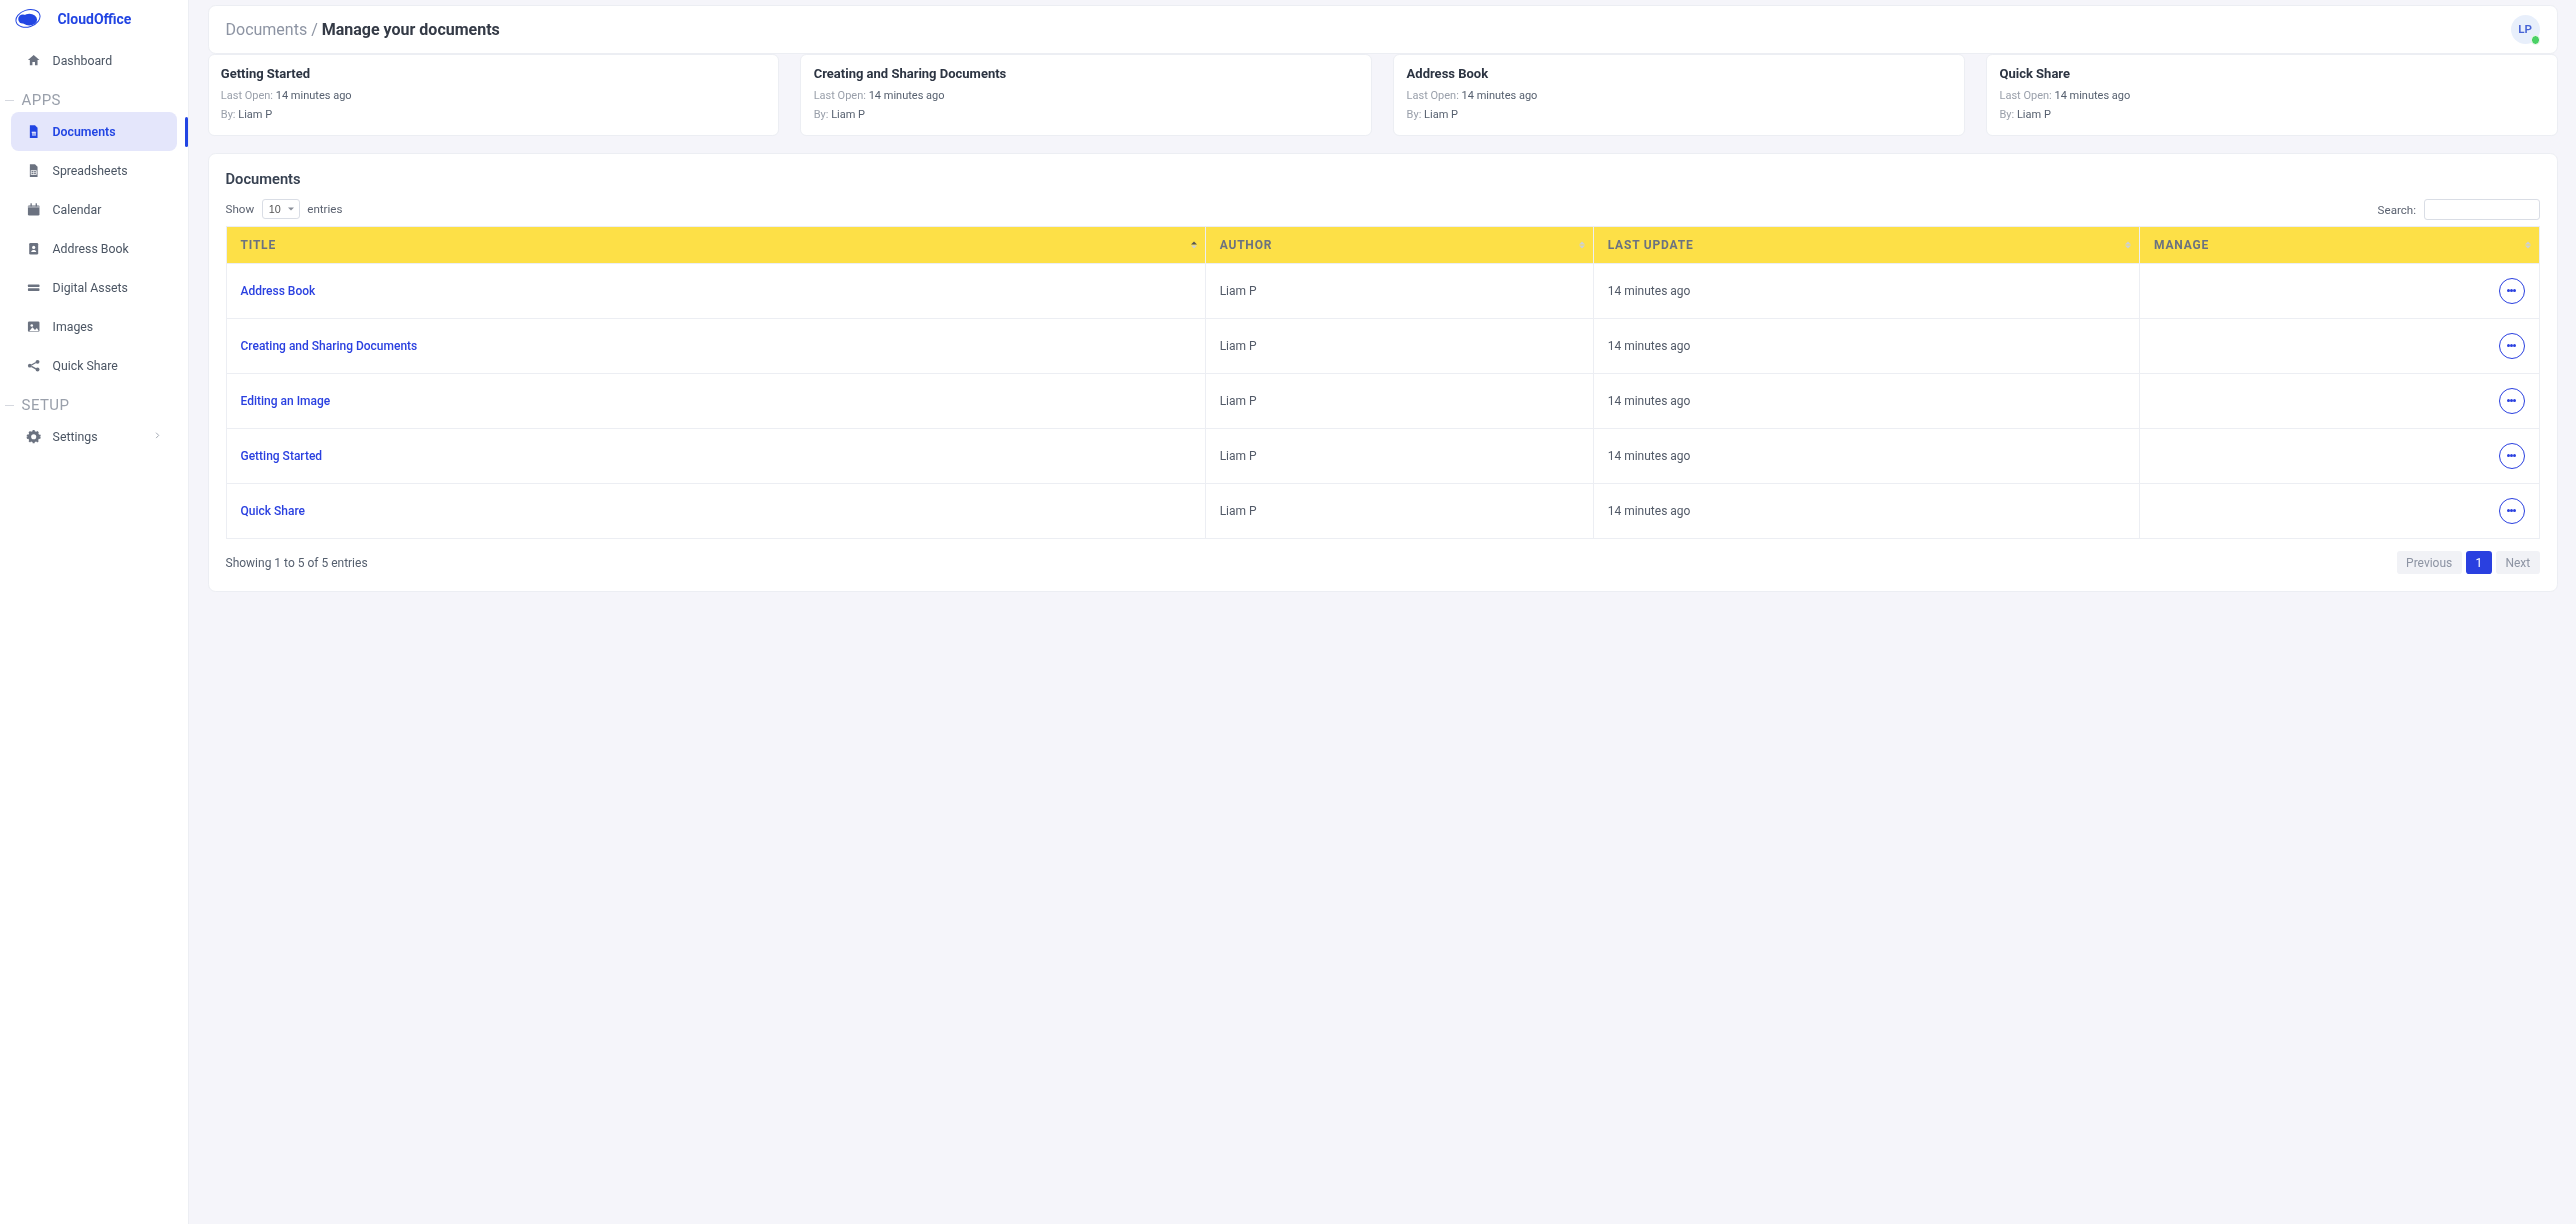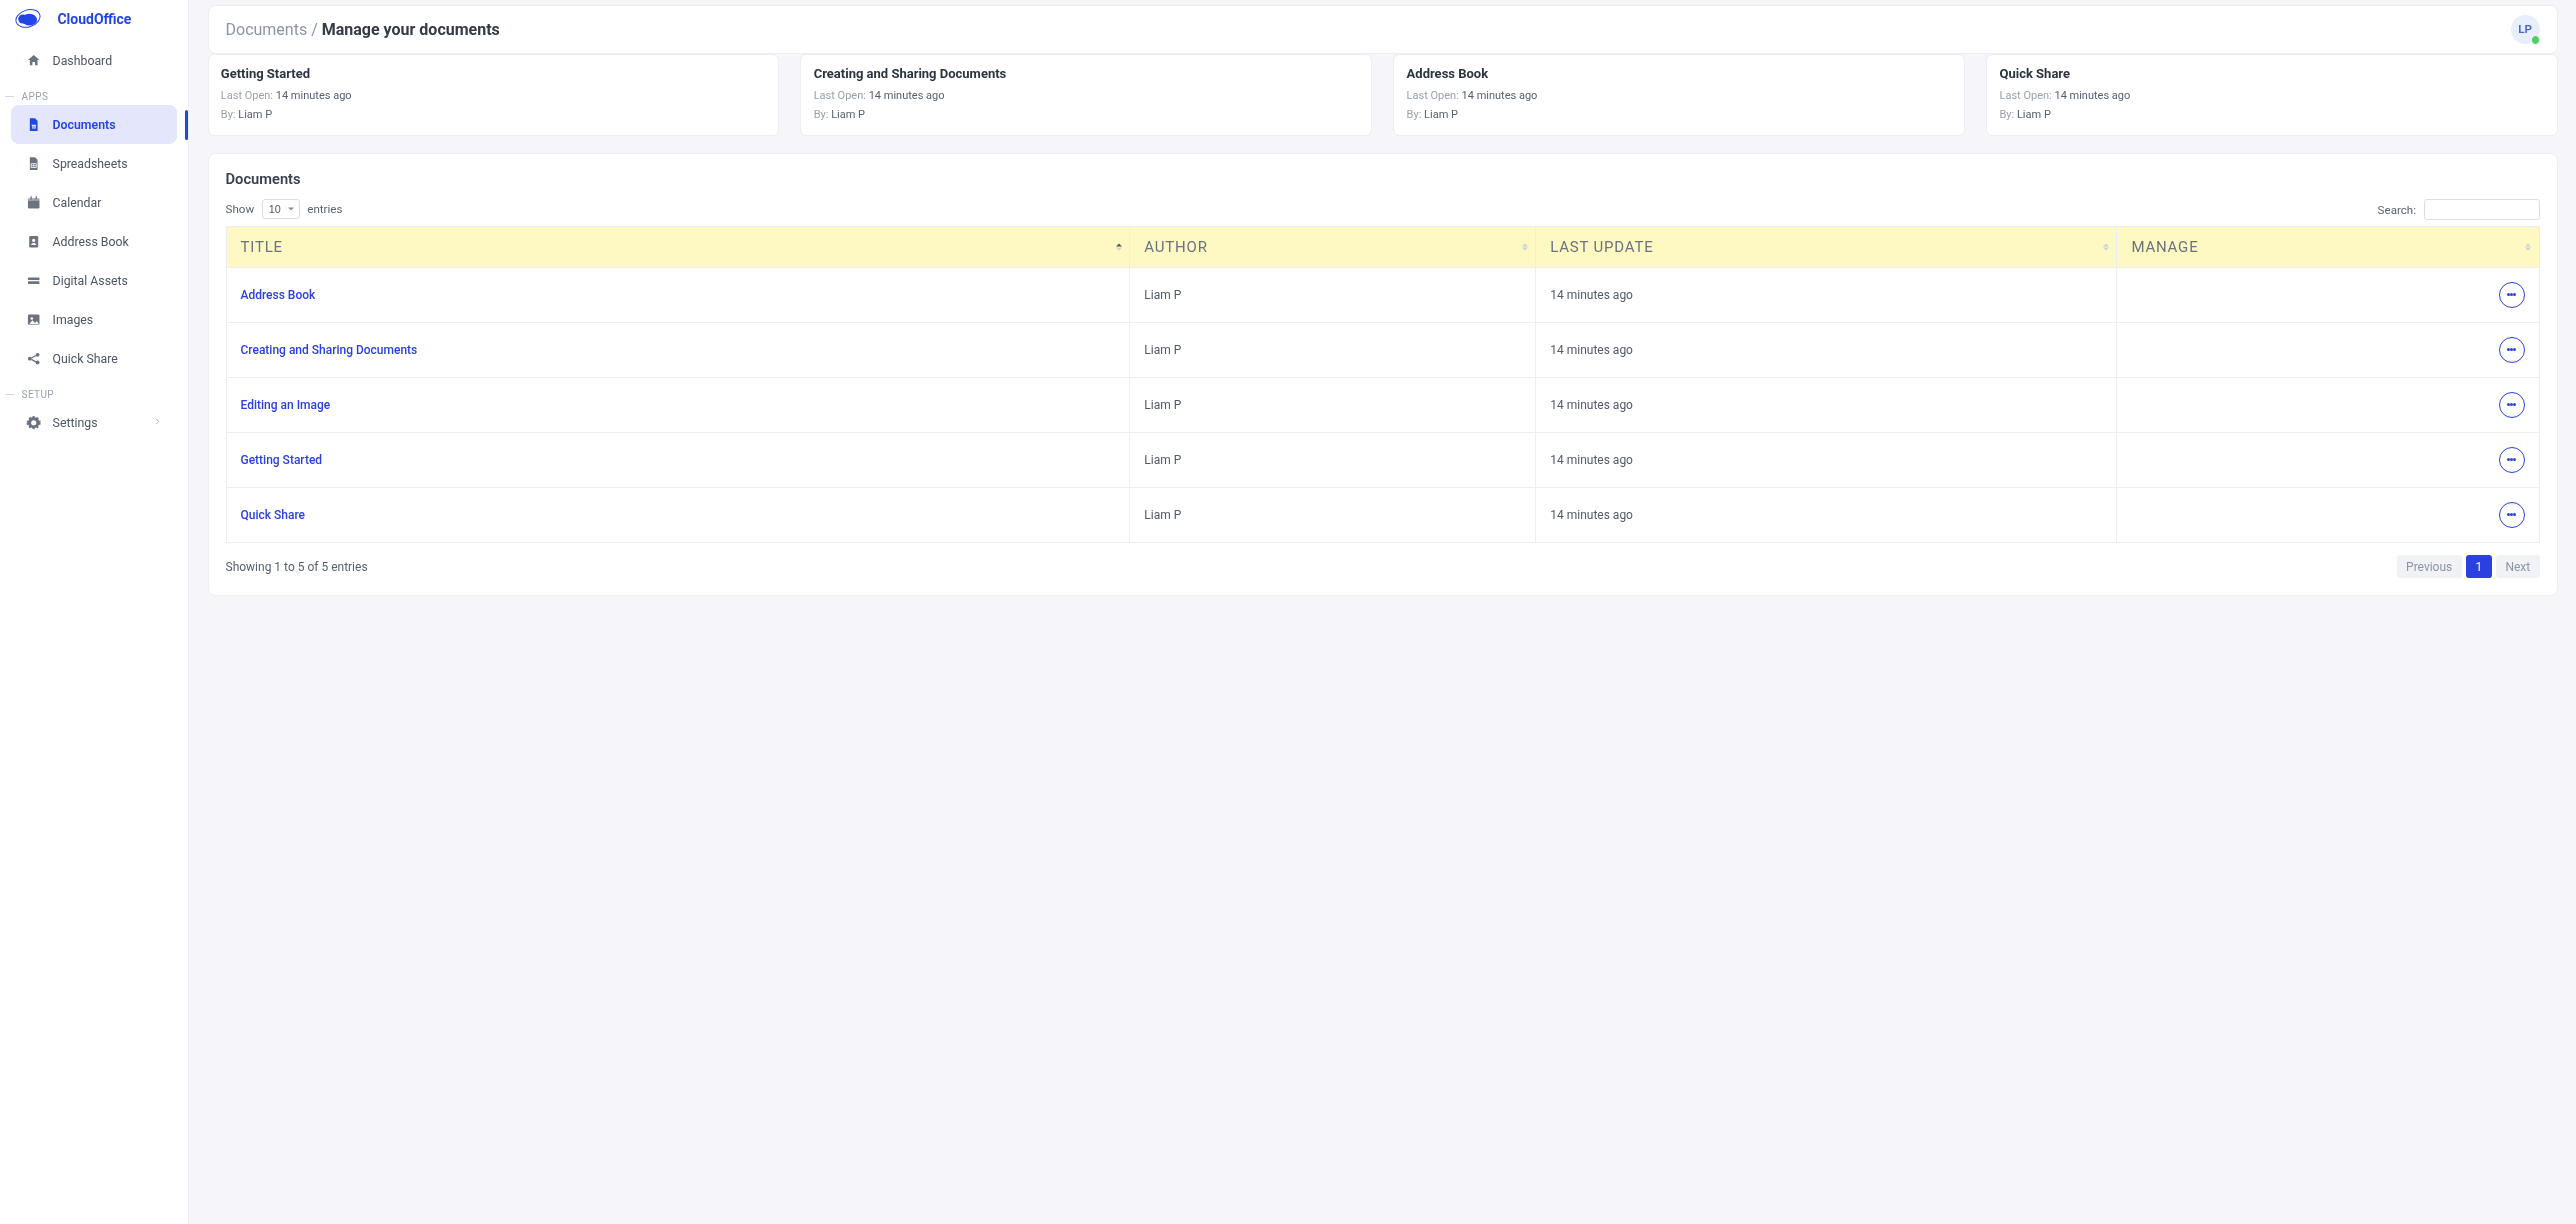--- a/index.html
+++ b/index.html
@@ -28,21 +28,21 @@
   }
   .brand-text {
     font-weight: 700; font-size: 14px;
     color: #2245e3; margin-left: 16px;
   }
   .nav-section {
     margin-top: 6.2px;
   }
   .nav-group-label {
     display: flex; align-items: center;
-    color: #9aa0ab; font-size: 10px; letter-spacing: 0.4px;
+    color: #9aa0ab; font-size: 15px; letter-spacing: 0.4px;
     padding: 10.8px 15.4px 3.1px 21.6px;
   }
   .nav-group-label::before {
     content: ""; width: 9.3px; height: 0.8px;
     background: #d5d8df; margin-right: 7.7px; margin-left: -17px;
   }
   .nav-item {
     display: flex; align-items: center;
     height: 39px; padding: 0 14px;
     margin: 0 10.8px; border-radius: 7.7px;
@@ -131,23 +131,23 @@
   }
   .search-box {
     border: 0.8px solid #d9dde5; border-radius: 3.1px; height: 21.6px; width: 116px;
     padding: 1.5px 4.6px; margin-left: 4.6px; font-size: 10.8px;
   }
 
   table.docs {
     width: 100%; border-collapse: collapse; border: 0.8px solid #eceef3;
   }
   table.docs th {
-    text-align: left; font-size: 15px; letter-spacing: 0.8px; color: #6b7280;
-    padding: 10.8px 14px; border: 0.8px solid #eceef3; background:#fef9c3;
-    position: relative; font-weight: 400;
+    text-align: left; font-size: 12px; letter-spacing: 0.8px; color: #6b7280;
+    padding: 10.8px 14px; border: 0.8px solid #eceef3; background:#fde047;
+    position: relative; font-weight: 700;
   }
   .sorter { position:absolute; right:7.7px; top:50%; transform: translateY(-50%); display:flex; flex-direction:column; gap:0.8px; }
   .sorter span{ width:0;height:0;border-left:3.1px solid transparent;border-right:3.1px solid transparent; }
   .sorter .up{ border-bottom:3.1px solid #cbd0d9; }
   .sorter .dn{ border-top:3.1px solid #cbd0d9; }
   .sorter.asc .up{ border-bottom-color:#555; }
   table.docs td {
     padding: 14px 14px; border: 0.8px solid #eceef3; font-size: 12px; color: #525a68;
   }
   table.docs td a { color: #2a40e0; text-decoration: none; font-weight: 500; }

